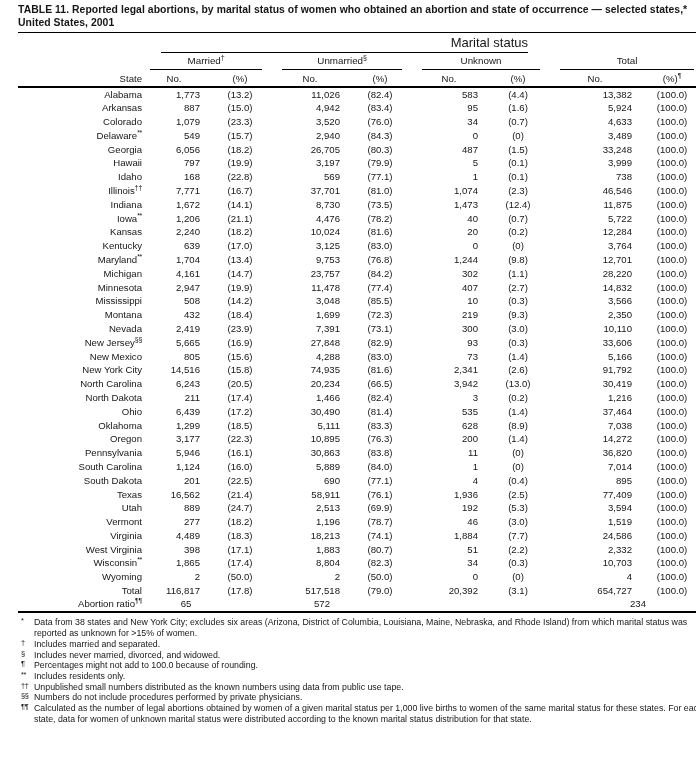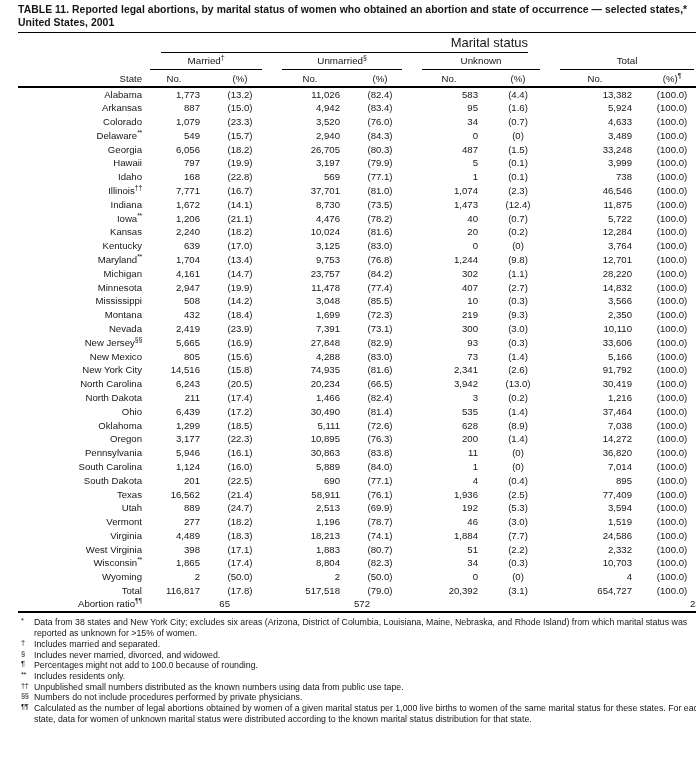--- a/index.html
+++ b/index.html
@@ -62,21 +62,21 @@
   th.pct-h { text-align: center; }
 
   
   tbody td { height: 13.8px; vertical-align: middle; white-space: nowrap; }
   td.state { text-align: right; padding-left: 3px; }
   td.no    { text-align: right; padding-right: 6px; }
   td.pct   { text-align: center; }
 
   
   tr.ratio td { border-bottom: 2.5px solid #000; height: 15px; vertical-align: top; padding-top: 1px; }
-  td.rv   { text-align: right; }
+  td.rv   { text-align: center; }
   td.rv-m, td.rv-u { padding-right: 44px; }
   td.rv-t { padding-left: 18px; }
 
   sup {
     font-size: 7px;
     line-height: 0;
     vertical-align: super;
     letter-spacing: -0.3px;
   }
 
@@ -412,21 +412,21 @@
           <td class="no">535</td>
           <td class="pct">(1.4)</td>
           <td class="no">37,464</td>
           <td class="pct">(100.0)</td>
         </tr>
         <tr>
           <td class="state">Oklahoma</td>
           <td class="no">1,299</td>
           <td class="pct">(18.5)</td>
           <td class="no">5,111</td>
-          <td class="pct">(72.6)</td>
+          <td class="pct">(83.3)</td>
           <td class="no">628</td>
           <td class="pct">(8.9)</td>
           <td class="no">7,038</td>
           <td class="pct">(100.0)</td>
         </tr>
         <tr>
           <td class="state">Oregon</td>
           <td class="no">3,177</td>
           <td class="pct">(22.3)</td>
           <td class="no">10,895</td>

